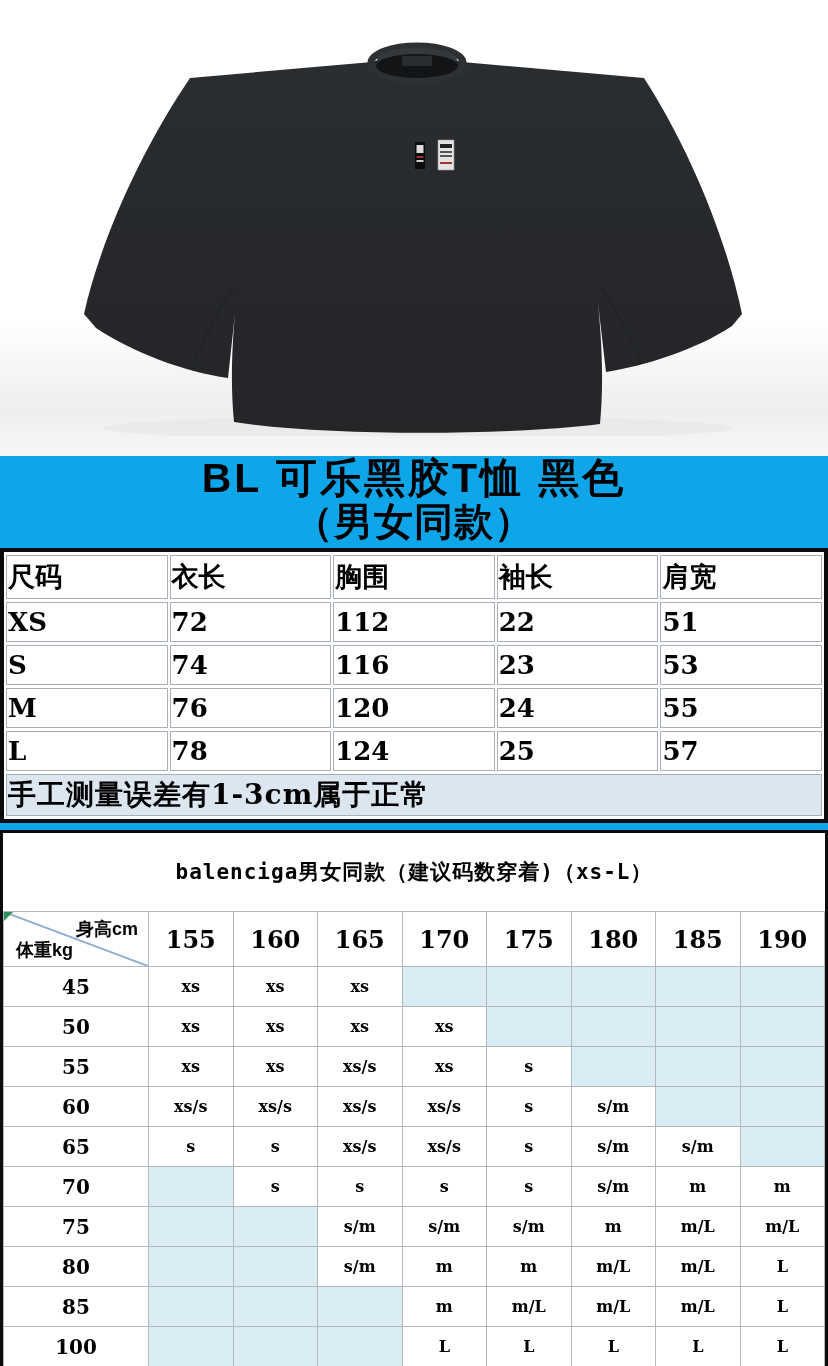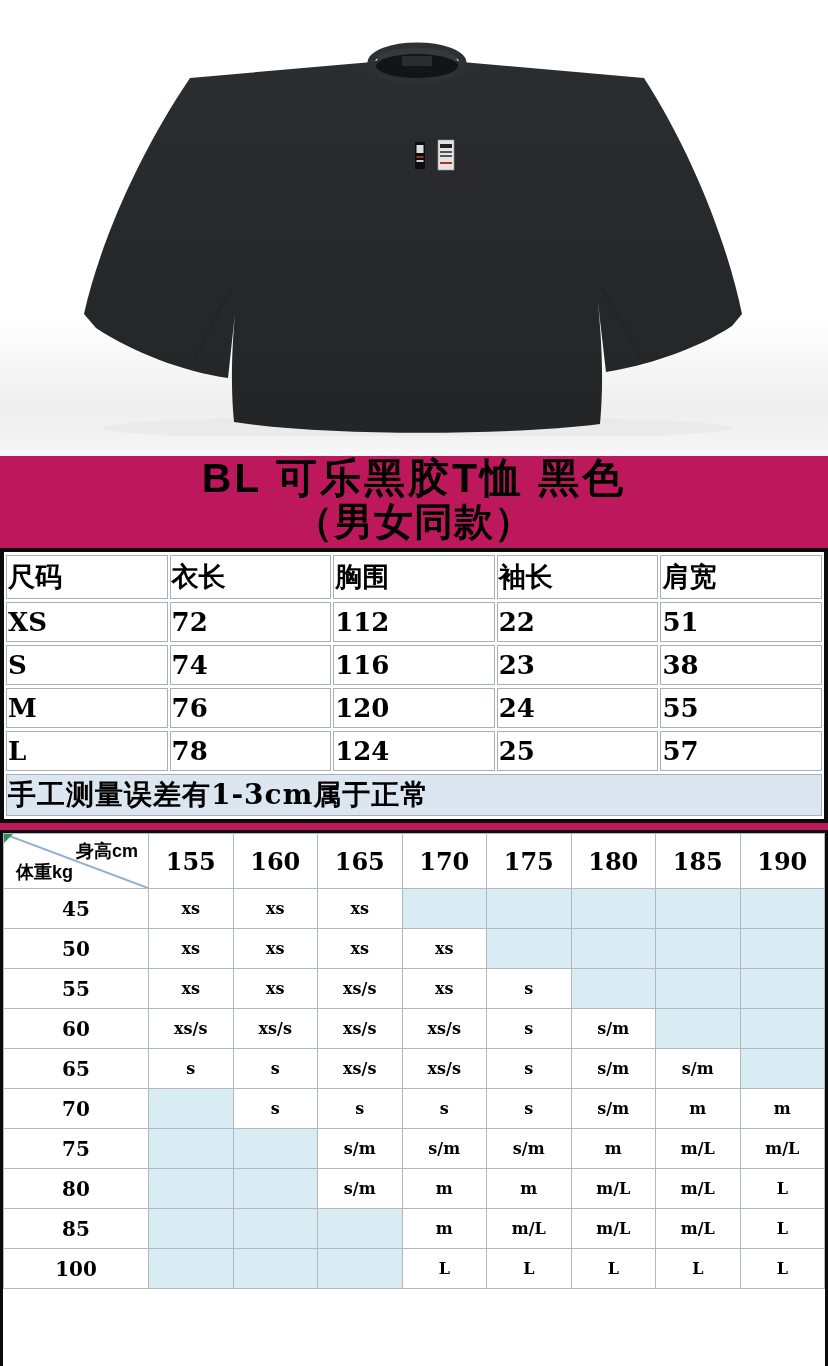--- a/index.html
+++ b/index.html
@@ -1,16 +1,16 @@
 <!DOCTYPE html>
 <html><head>
 <meta charset="utf-8">
 <style>
   html,body{margin:0;padding:0;background:#ffffff;}
-  .page{position:relative;width:828px;height:1366px;background:#be185d;overflow:hidden;
+  .page{position:relative;width:828px;height:1366px;background:#0ea5e9;overflow:hidden;
         font-family:"Liberation Sans",sans-serif;color:#000;}
 
   
   .photo{height:456px;display:flex;justify-content:center;align-items:flex-start;
          background:linear-gradient(180deg,#ffffff 0%,#ffffff 70%,#eeeeee 90%,#f7f7f7 100%);}
   .photo svg{margin-top:34px;}
 
   
   .title{height:92px;text-align:center;font-weight:bold;line-height:1.1;}
   .title-l1{font-size:41px;letter-spacing:3px;}
@@ -124,21 +124,21 @@
           <td>72</td>
           <td>112</td>
           <td>22</td>
           <td>51</td>
         </tr>
         <tr>
           <td class="size">S</td>
           <td>74</td>
           <td>116</td>
           <td>23</td>
-          <td>38</td>
+          <td>53</td>
         </tr>
         <tr>
           <td class="size">M</td>
           <td>76</td>
           <td>120</td>
           <td>24</td>
           <td>55</td>
         </tr>
         <tr>
           <td class="size">L</td>
@@ -149,20 +149,21 @@
         </tr>
       </tbody>
     <tfoot>
       <tr>
         <td class="note" colspan="5">手工测量误差有1-3cm属于正常</td>
       </tr>
     </tfoot>
   </table>
 
   <div class="sec2">
+    <div class="sec2-title">balenciga男女同款（建议码数穿着)（xs-L）</div>
     <table class="t2">
       <colgroup id="t2-cols">
           <col style="width: 145px;">
           <col>
           <col>
           <col>
           <col>
           <col>
           <col>
           <col>

